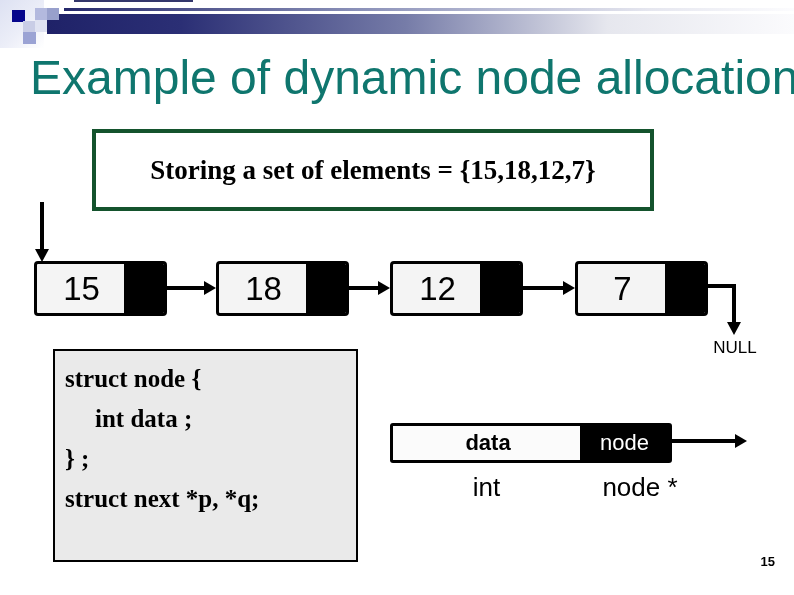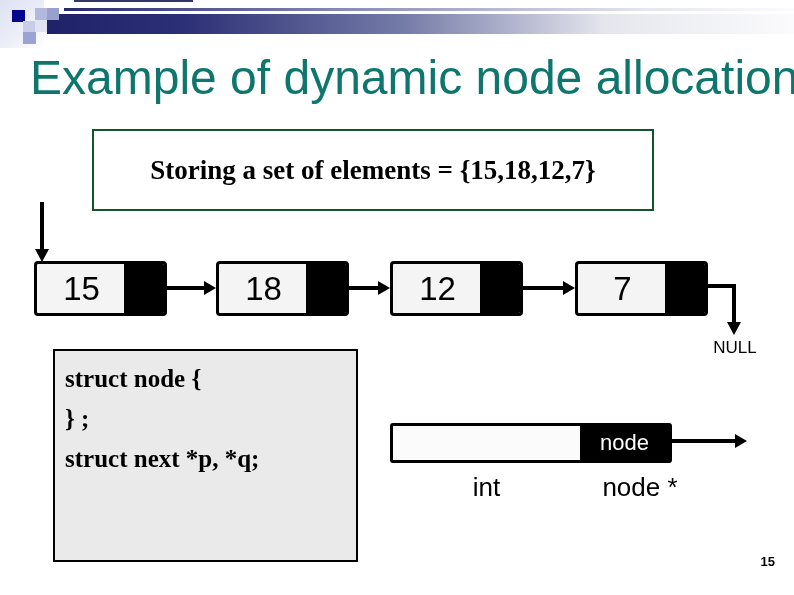--- a/index.html
+++ b/index.html
@@ -39,21 +39,21 @@
   
   .title {
     left: 30px; top: 50px; width: 760px;
     font-size: 48px; color: #0f766e; letter-spacing: 0;
     white-space: nowrap;
   }
 
   
   .set-box {
     left: 92px; top: 129px; width: 562px; height: 82px;
-    background: #ffffff; border: 2px solid #14532d;
+    background: #ffffff; border: 4px solid #14532d;
     display: flex; align-items: center; justify-content: center;
     font-family: "Liberation Serif", serif; font-weight: bold; font-size: 27px;
     color: #000000; white-space: nowrap;
   }
 
   
   .hline { background: #000; height: 4px; }
   .vline { background: #000; width: 4px; }
   .tri-right { width: 0; height: 0; border-top: 7px solid transparent;
                border-bottom: 7px solid transparent; border-left: 12px solid #000; }
@@ -171,25 +171,27 @@
   <div class="abs hline" style="left:523px; top:286px; width:40px;"></div>
   <div class="abs tri-right" style="left:563px; top:281px;"></div>
 
   <div class="abs hline" style="left:706px; top:284px; width:30px;"></div>
   <div class="abs vline" style="left:732px; top:284px; height:40px;"></div>
   <div class="abs tri-down" style="left:727px; top:322px;"></div>
   <div class="abs null-label">NULL</div>
 
   <div class="abs code-box">
     <div class="line">struct node {</div>
+    <div class="line indent">int data ;</div>
     <div class="line">} ;</div>
     <div class="line">struct next *p, *q;</div>
   </div>
 
   <div class="abs tpl">
+    <div class="tpl-data">data</div>
     <div class="tpl-next">node</div>
   </div>
   <div class="abs hline" style="left:672px; top:439px; width:63px;"></div>
   <div class="abs tri-right" style="left:735px; top:434px;"></div>
   <div class="abs type-int">int</div>
   <div class="abs type-node">node *</div>
 
   <div class="abs page-number">15</div>
 
 </div>

